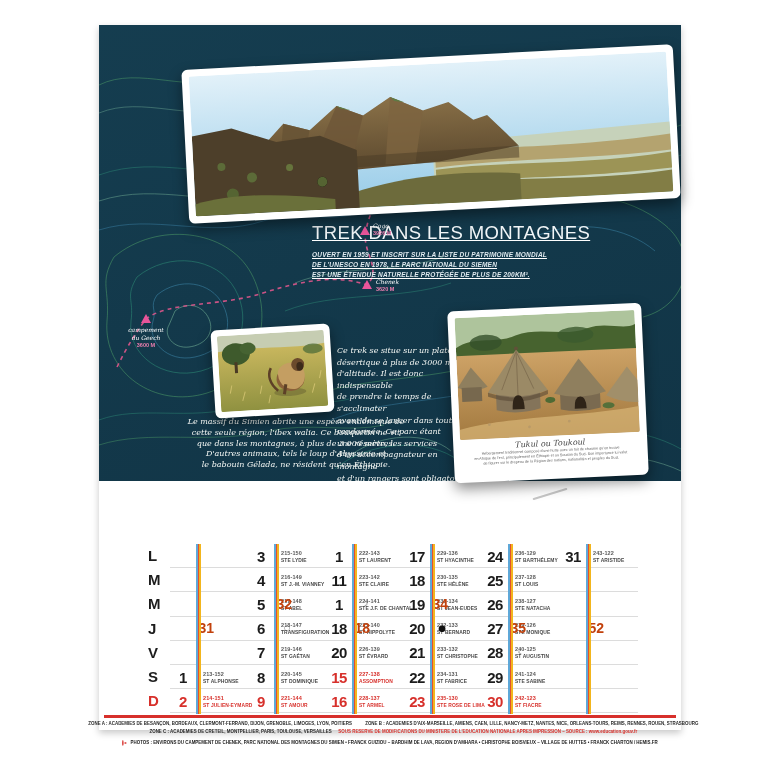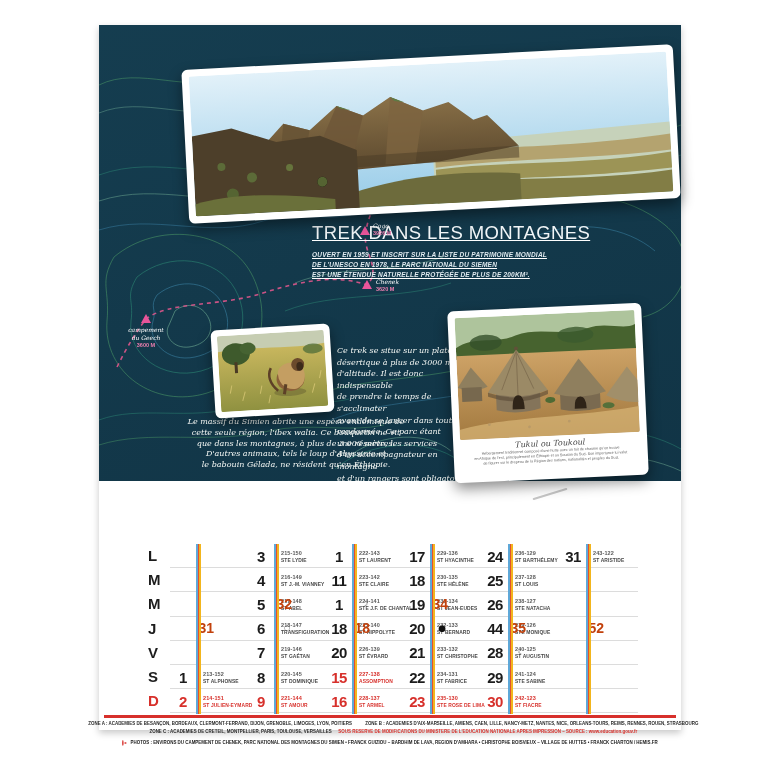--- a/index.html
+++ b/index.html
@@ -414,21 +414,21 @@
           </div>
           <div class="cell">
             <span class="daynum">20</span>
             <span class="celltext">
               <span class="code">232-133</span>
               <span class="saint">ST BERNARD</span>
             </span>
             <span class="moon moon-new">●</span>
           </div>
           <div class="cell">
-            <span class="daynum">44</span>
+            <span class="daynum">27</span>
             <span class="celltext">
               <span class="code">239-126</span>
               <span class="saint">STE MONIQUE</span>
             </span>
             <span class="badge">35</span>
           </div>
           <div class="cell">
             <span class="badge">52</span>
           </div>
         </div>

